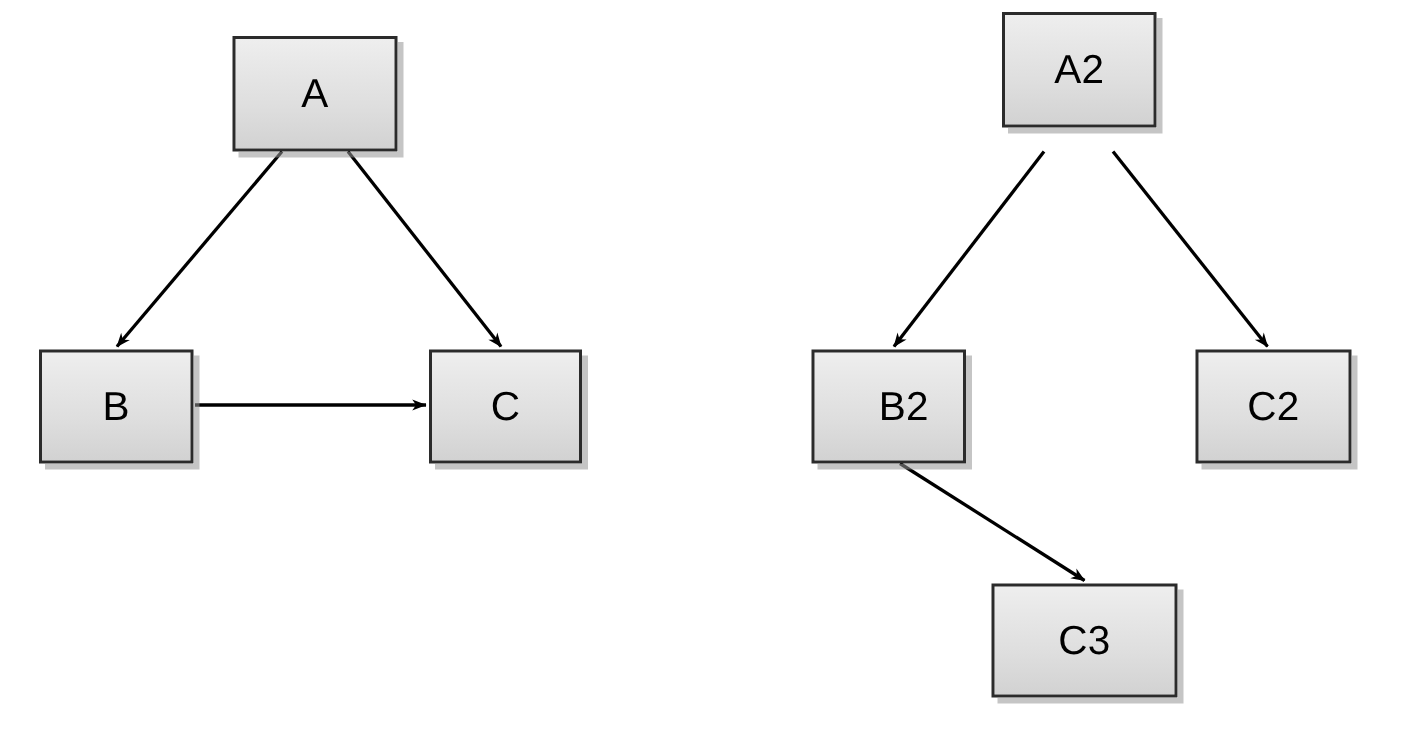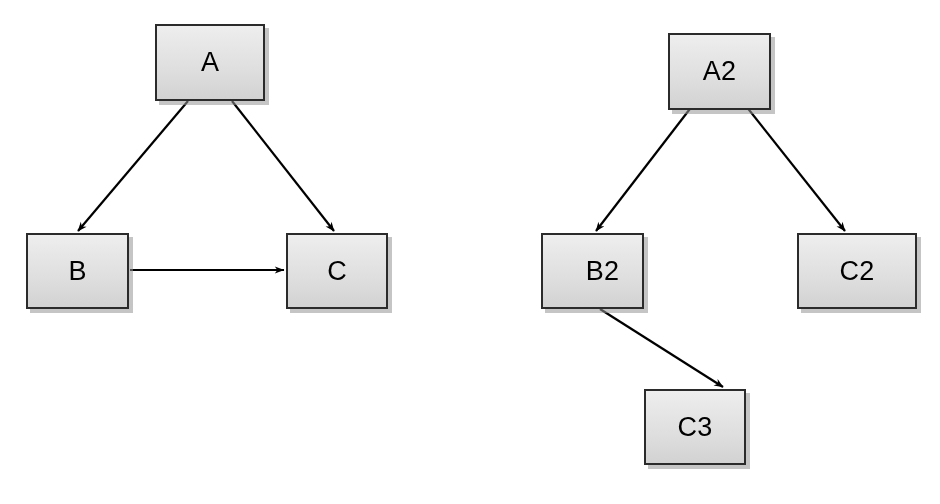--- a/index.html
+++ b/index.html
@@ -72,27 +72,27 @@
   <div id="nodes-group">
       <div class="node" style="left: 155px; top: 24px; width: 110px; height: 77px;">
         <span class="node-label">A</span>
       </div>
       <div class="node" style="left: 26px; top: 233px; width: 103px; height: 76px;">
         <span class="node-label">B</span>
       </div>
       <div class="node" style="left: 286px; top: 233px; width: 102px; height: 76px;">
         <span class="node-label">C</span>
       </div>
-      <div class="node" style="left: 668px; top: 33px; width: 103px; height: 77px;">
+      <div class="node" style="left: 668px; top: 8px; width: 103px; height: 77px;">
         <span class="node-label">A2</span>
       </div>
       <div class="node" style="left: 541px; top: 233px; width: 103px; height: 76px; padding-left: 20px;">
         <span class="node-label">B2</span>
       </div>
-      <div class="node" style="left: 797px; top: 233px; width: 120px; height: 76px;">
+      <div class="node" style="left: 797px; top: 233px; width: 104px; height: 76px;">
         <span class="node-label">C2</span>
       </div>
-      <div class="node" style="left: 644px; top: 389px; width: 102px; height: 76px;">
+      <div class="node" style="left: 661px; top: 389px; width: 124px; height: 76px;">
         <span class="node-label">C3</span>
       </div>
     </div>
 
 </div>
 
 </body></html>

